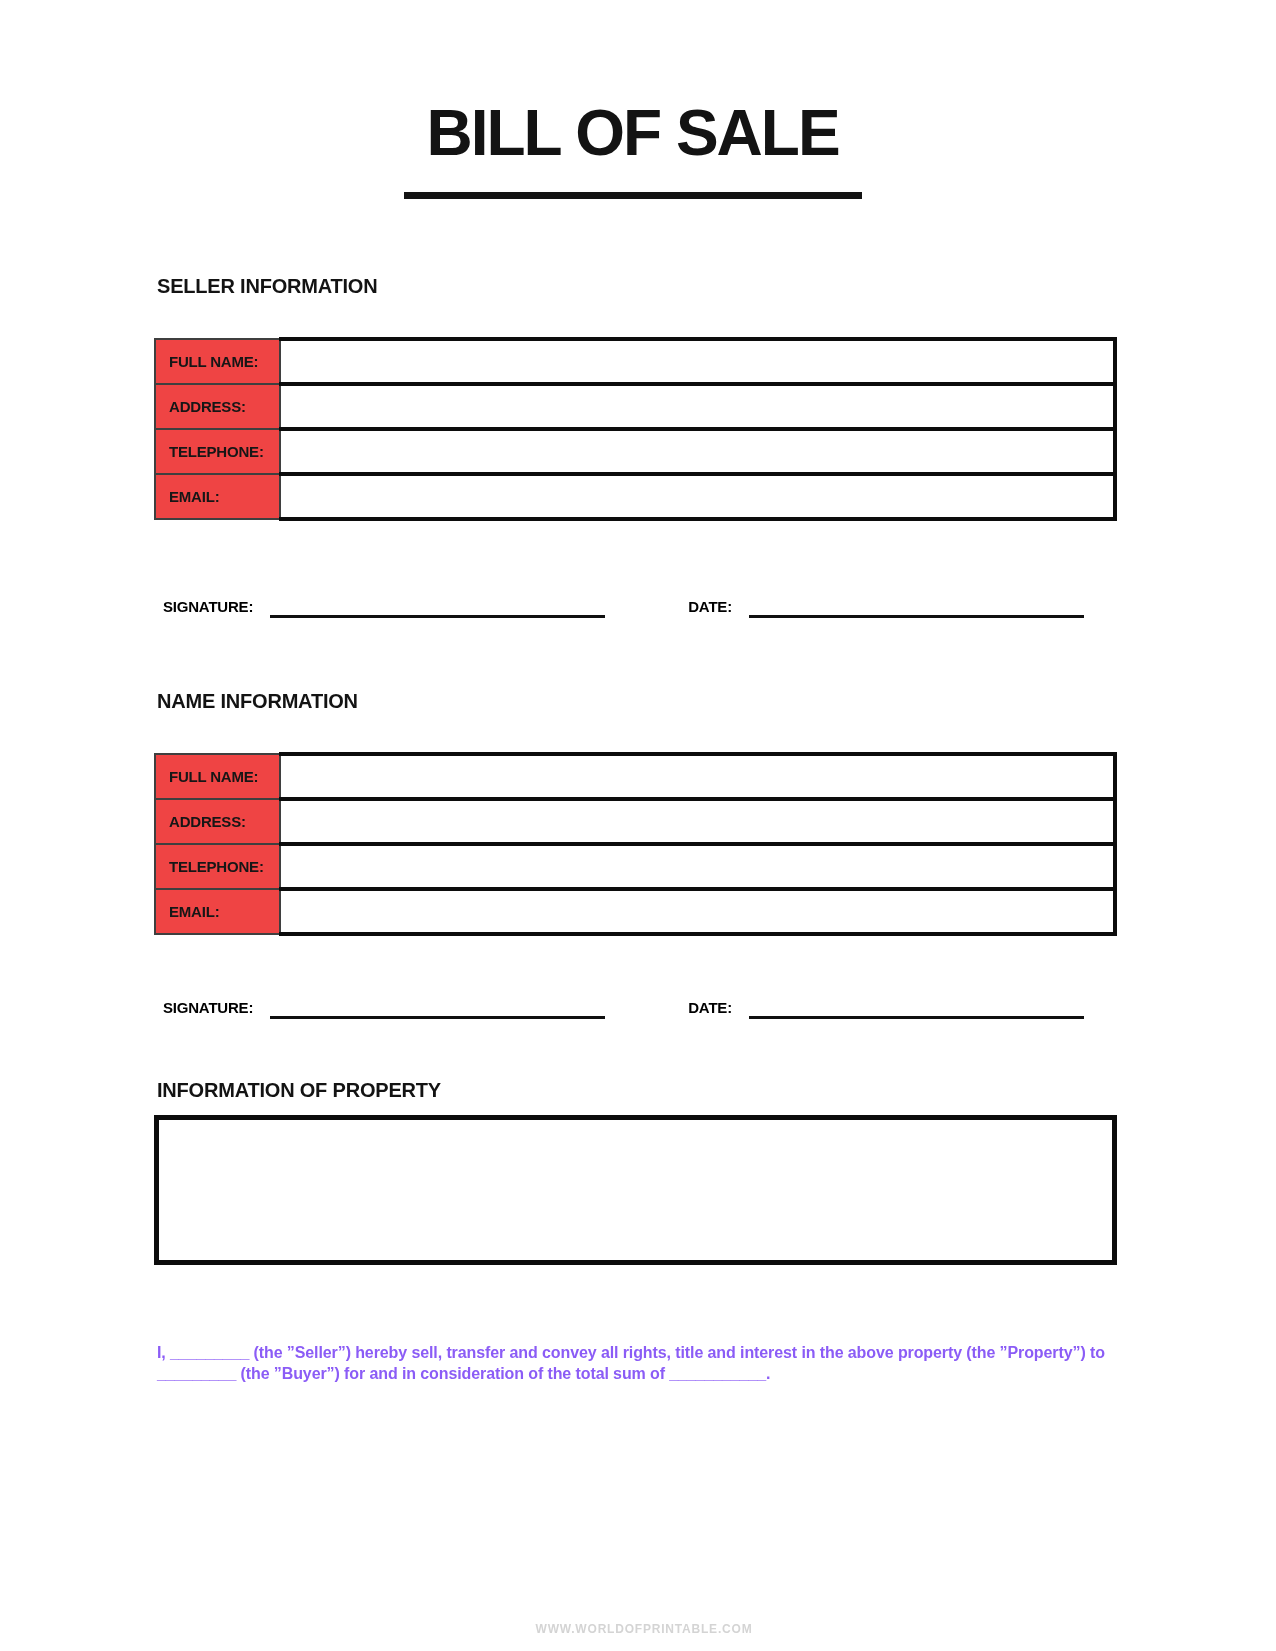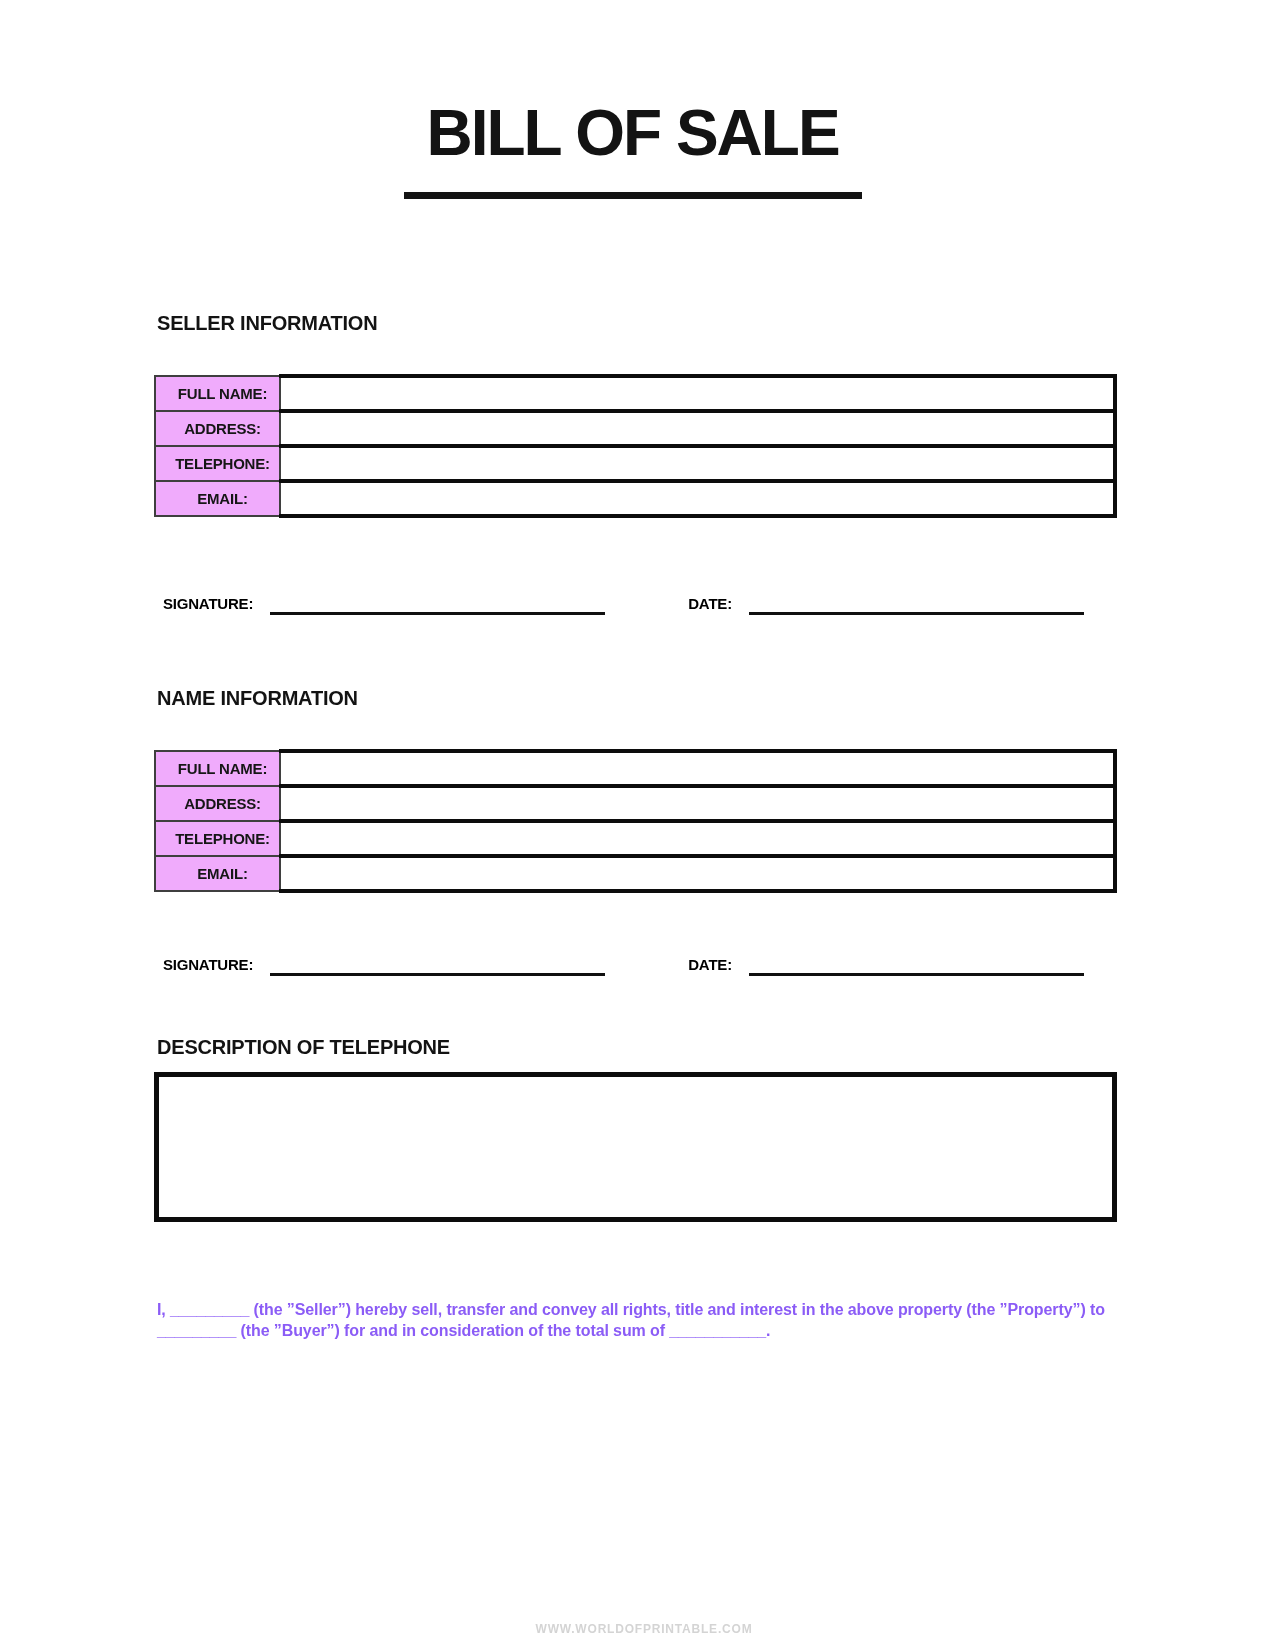--- a/index.html
+++ b/index.html
@@ -37,42 +37,41 @@
     margin: 24px auto 0 auto;
   }
   
   h2.section-heading {
     font-size: 20px;
     font-weight: bold;
     letter-spacing: -0.2px;
     color: #131313;
     line-height: 1;
   }
-  .seller-heading { margin-top: 108px; }
+  .seller-heading { margin-top: 71px; }
   .buyer-heading  { margin-top: 64px; }
   .property-heading { margin-top: 52px; }
   
   table.info-table {
     border-collapse: collapse;
     width: 963px;
     table-layout: fixed;
     margin-top: 38px;
   }
   td.lbl {
     width: 125px;
-    height: 35px;
-    background: #f0abfc;
+    height: 45px;
+    background: #ef4444;
     border: 2px solid #3f3f3f;
     font-size: 15px;
     font-weight: bold;
     letter-spacing: -0.2px;
     color: #161616;
     padding-left: 13px;
     vertical-align: middle;
-    text-align: center;
   }
   td.val {
     background: #ffffff;
     border-top: 4px solid #0c0c0c;
     border-bottom: 4px solid #0c0c0c;
     border-right: 4px solid #0c0c0c;
     border-left: none;
     padding-left: 12px;
     font-size: 15px;
     vertical-align: middle;
@@ -209,21 +208,21 @@
       <div class="sig-pair">
         <span class="sig-label">SIGNATURE:</span>
         <span class="sig-line"></span>
       </div>
       <div class="date-pair">
         <span class="sig-label">DATE:</span>
         <span class="sig-line"></span>
       </div>
     </div>
 
-    <h2 class="section-heading property-heading">DESCRIPTION OF TELEPHONE</h2>
+    <h2 class="section-heading property-heading">INFORMATION OF PROPERTY</h2>
     <div class="property-box"></div>
 
     <p class="legal-text">I, _________ (the ”Seller”) hereby sell, transfer and convey all rights, title and interest in the above property (the ”Property”) to _________ (the ”Buyer”) for and in consideration of the total sum of ___________.</p>
 
   </div>
 
   <div class="site-footer">WWW.WORLDOFPRINTABLE.COM</div>
 </div>
 
 </body></html>

